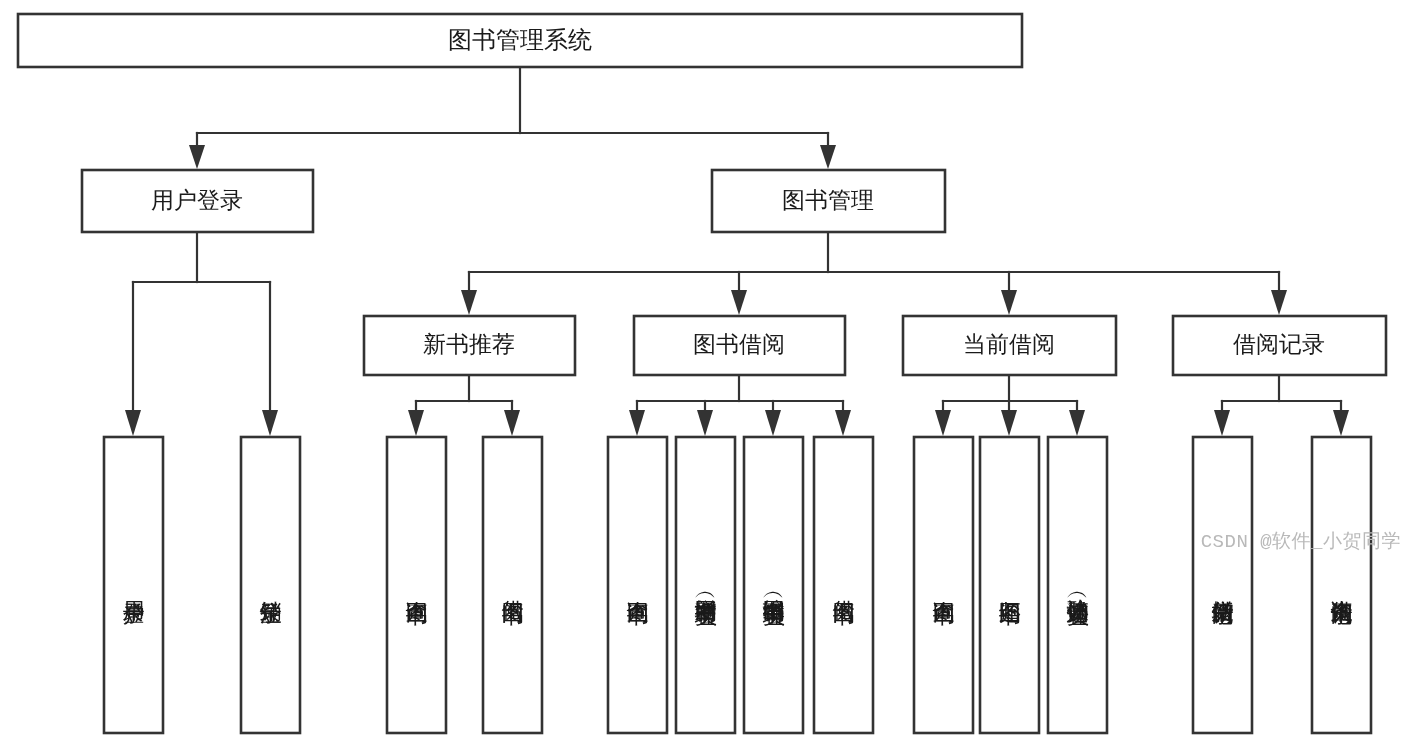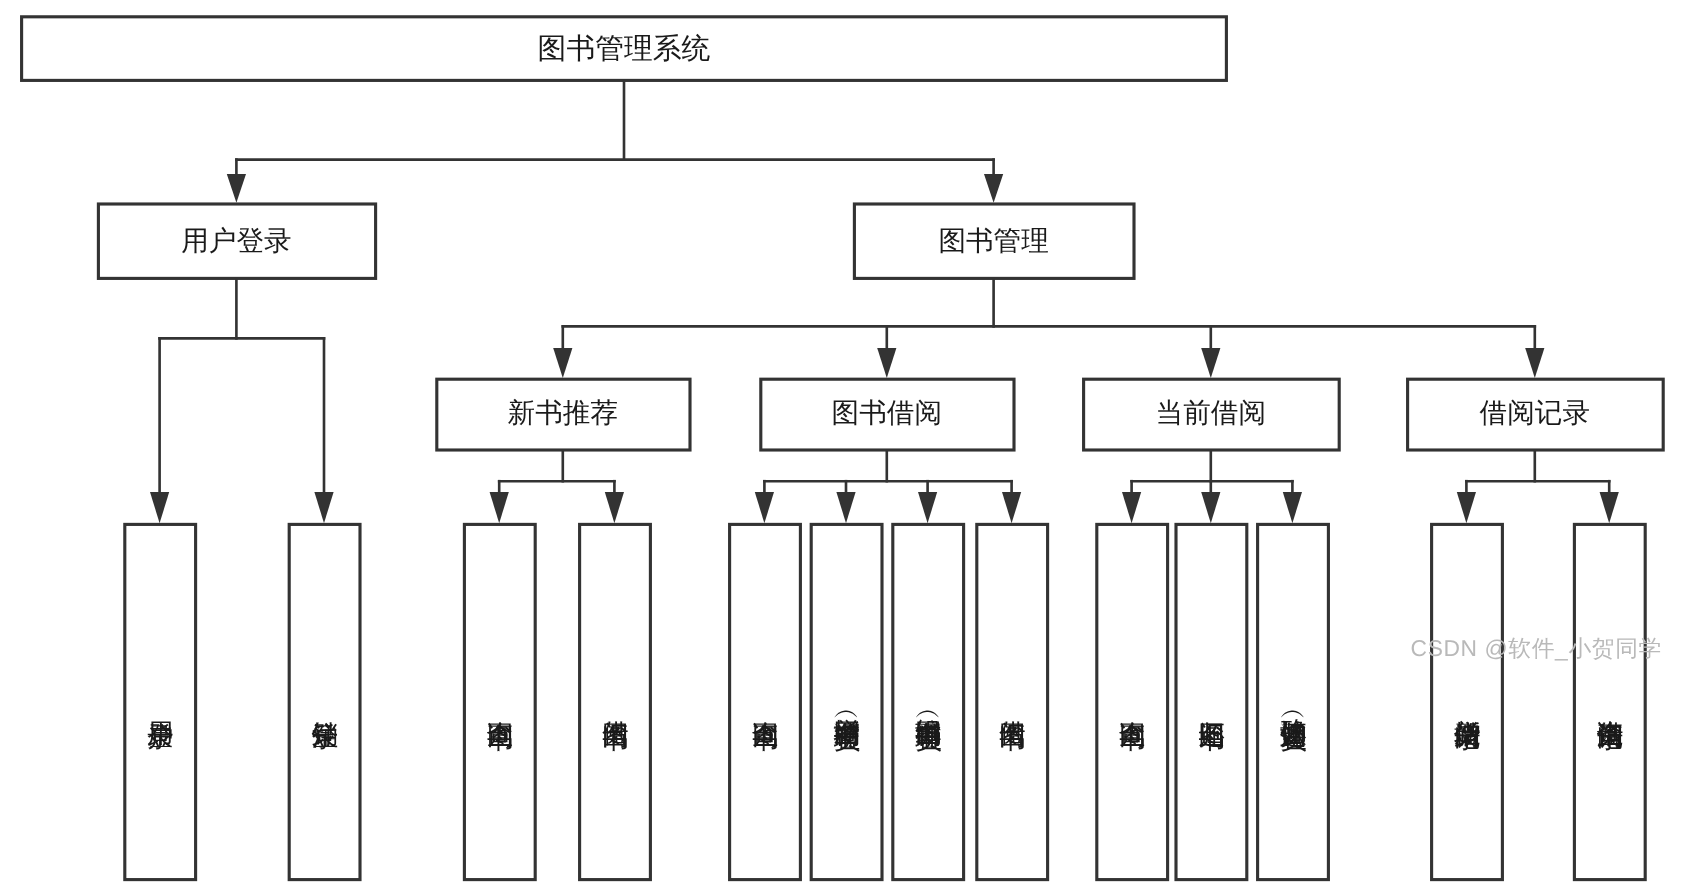--- a/index.html
+++ b/index.html
@@ -65,23 +65,23 @@
     letter-spacing: 1px;
     display: flex;
     align-items: center;
     justify-content: center;
     text-align: center;
     pointer-events: none;
     user-select: none;
   }
   .watermark {
     position: absolute;
-    right: 20px;
+    right: 4px;
     bottom: 6px;
-    font-family: Liberation Sans, sans-serif;
+    font-family: Liberation Mono, monospace;
     font-size: 19px;
     color: #b9b9b9;
     letter-spacing: 0.5px;
     white-space: nowrap;
   }
 </style>
 </head>
 <body>
 
 <div id="diagram-root">

